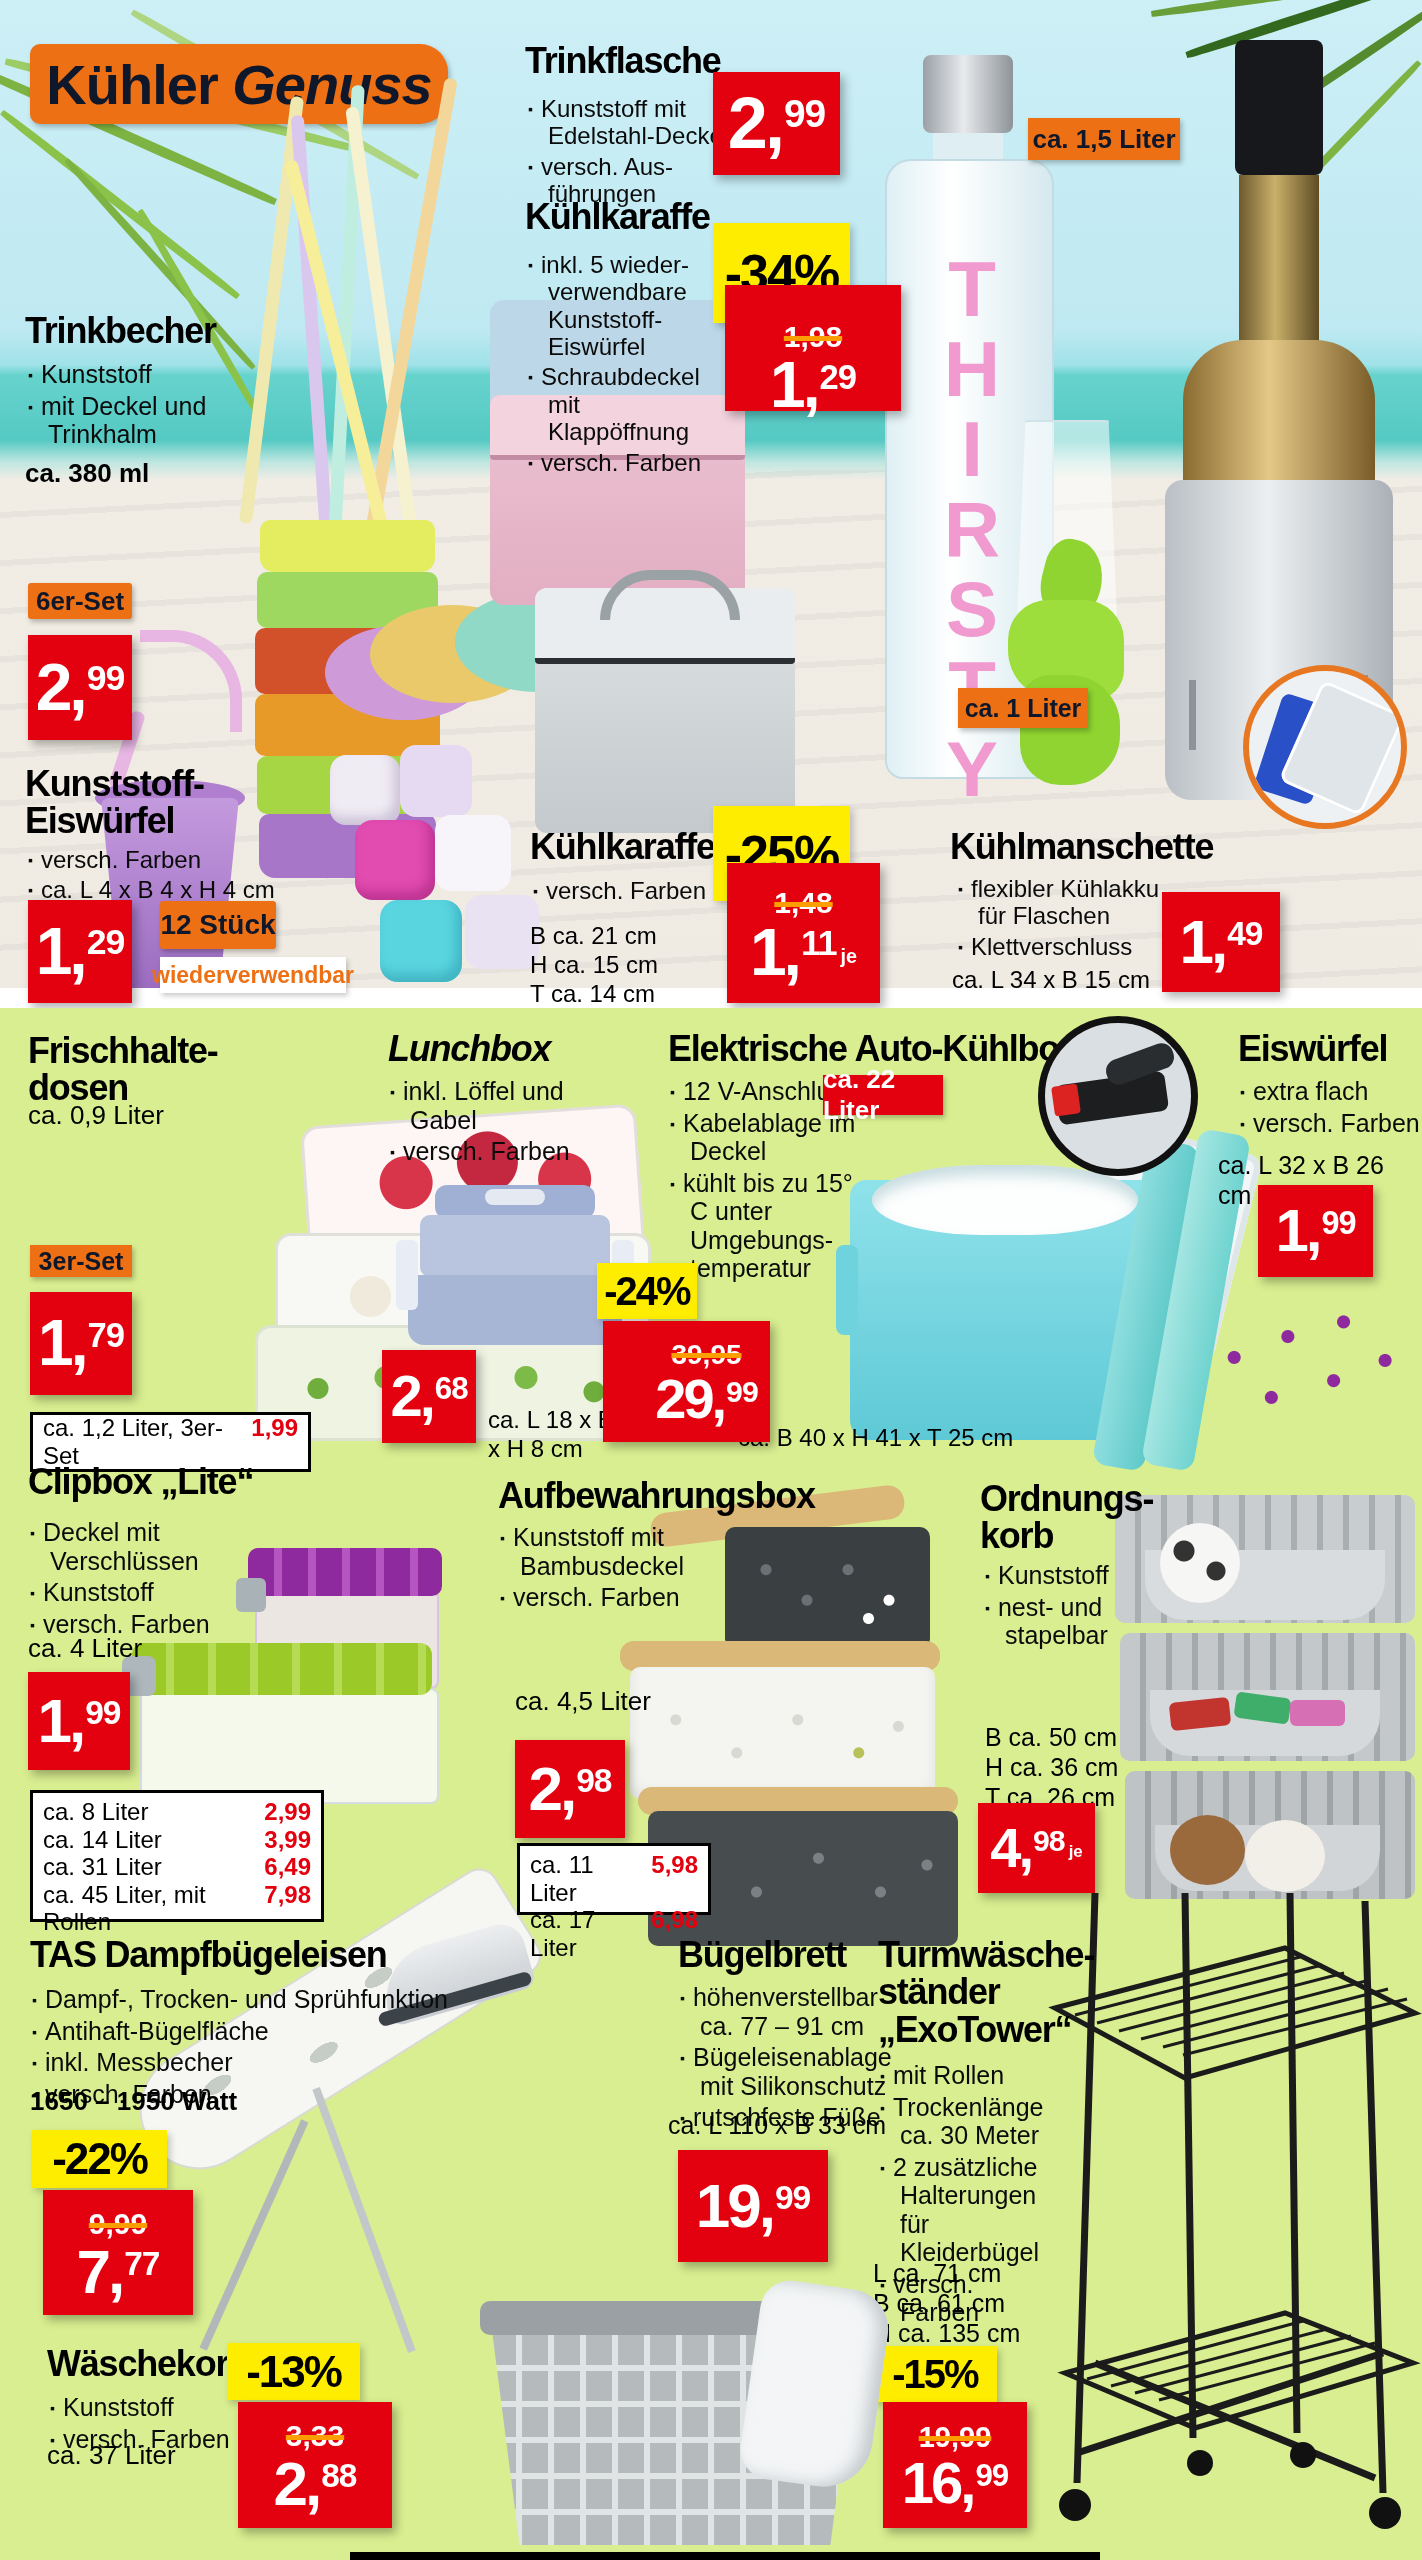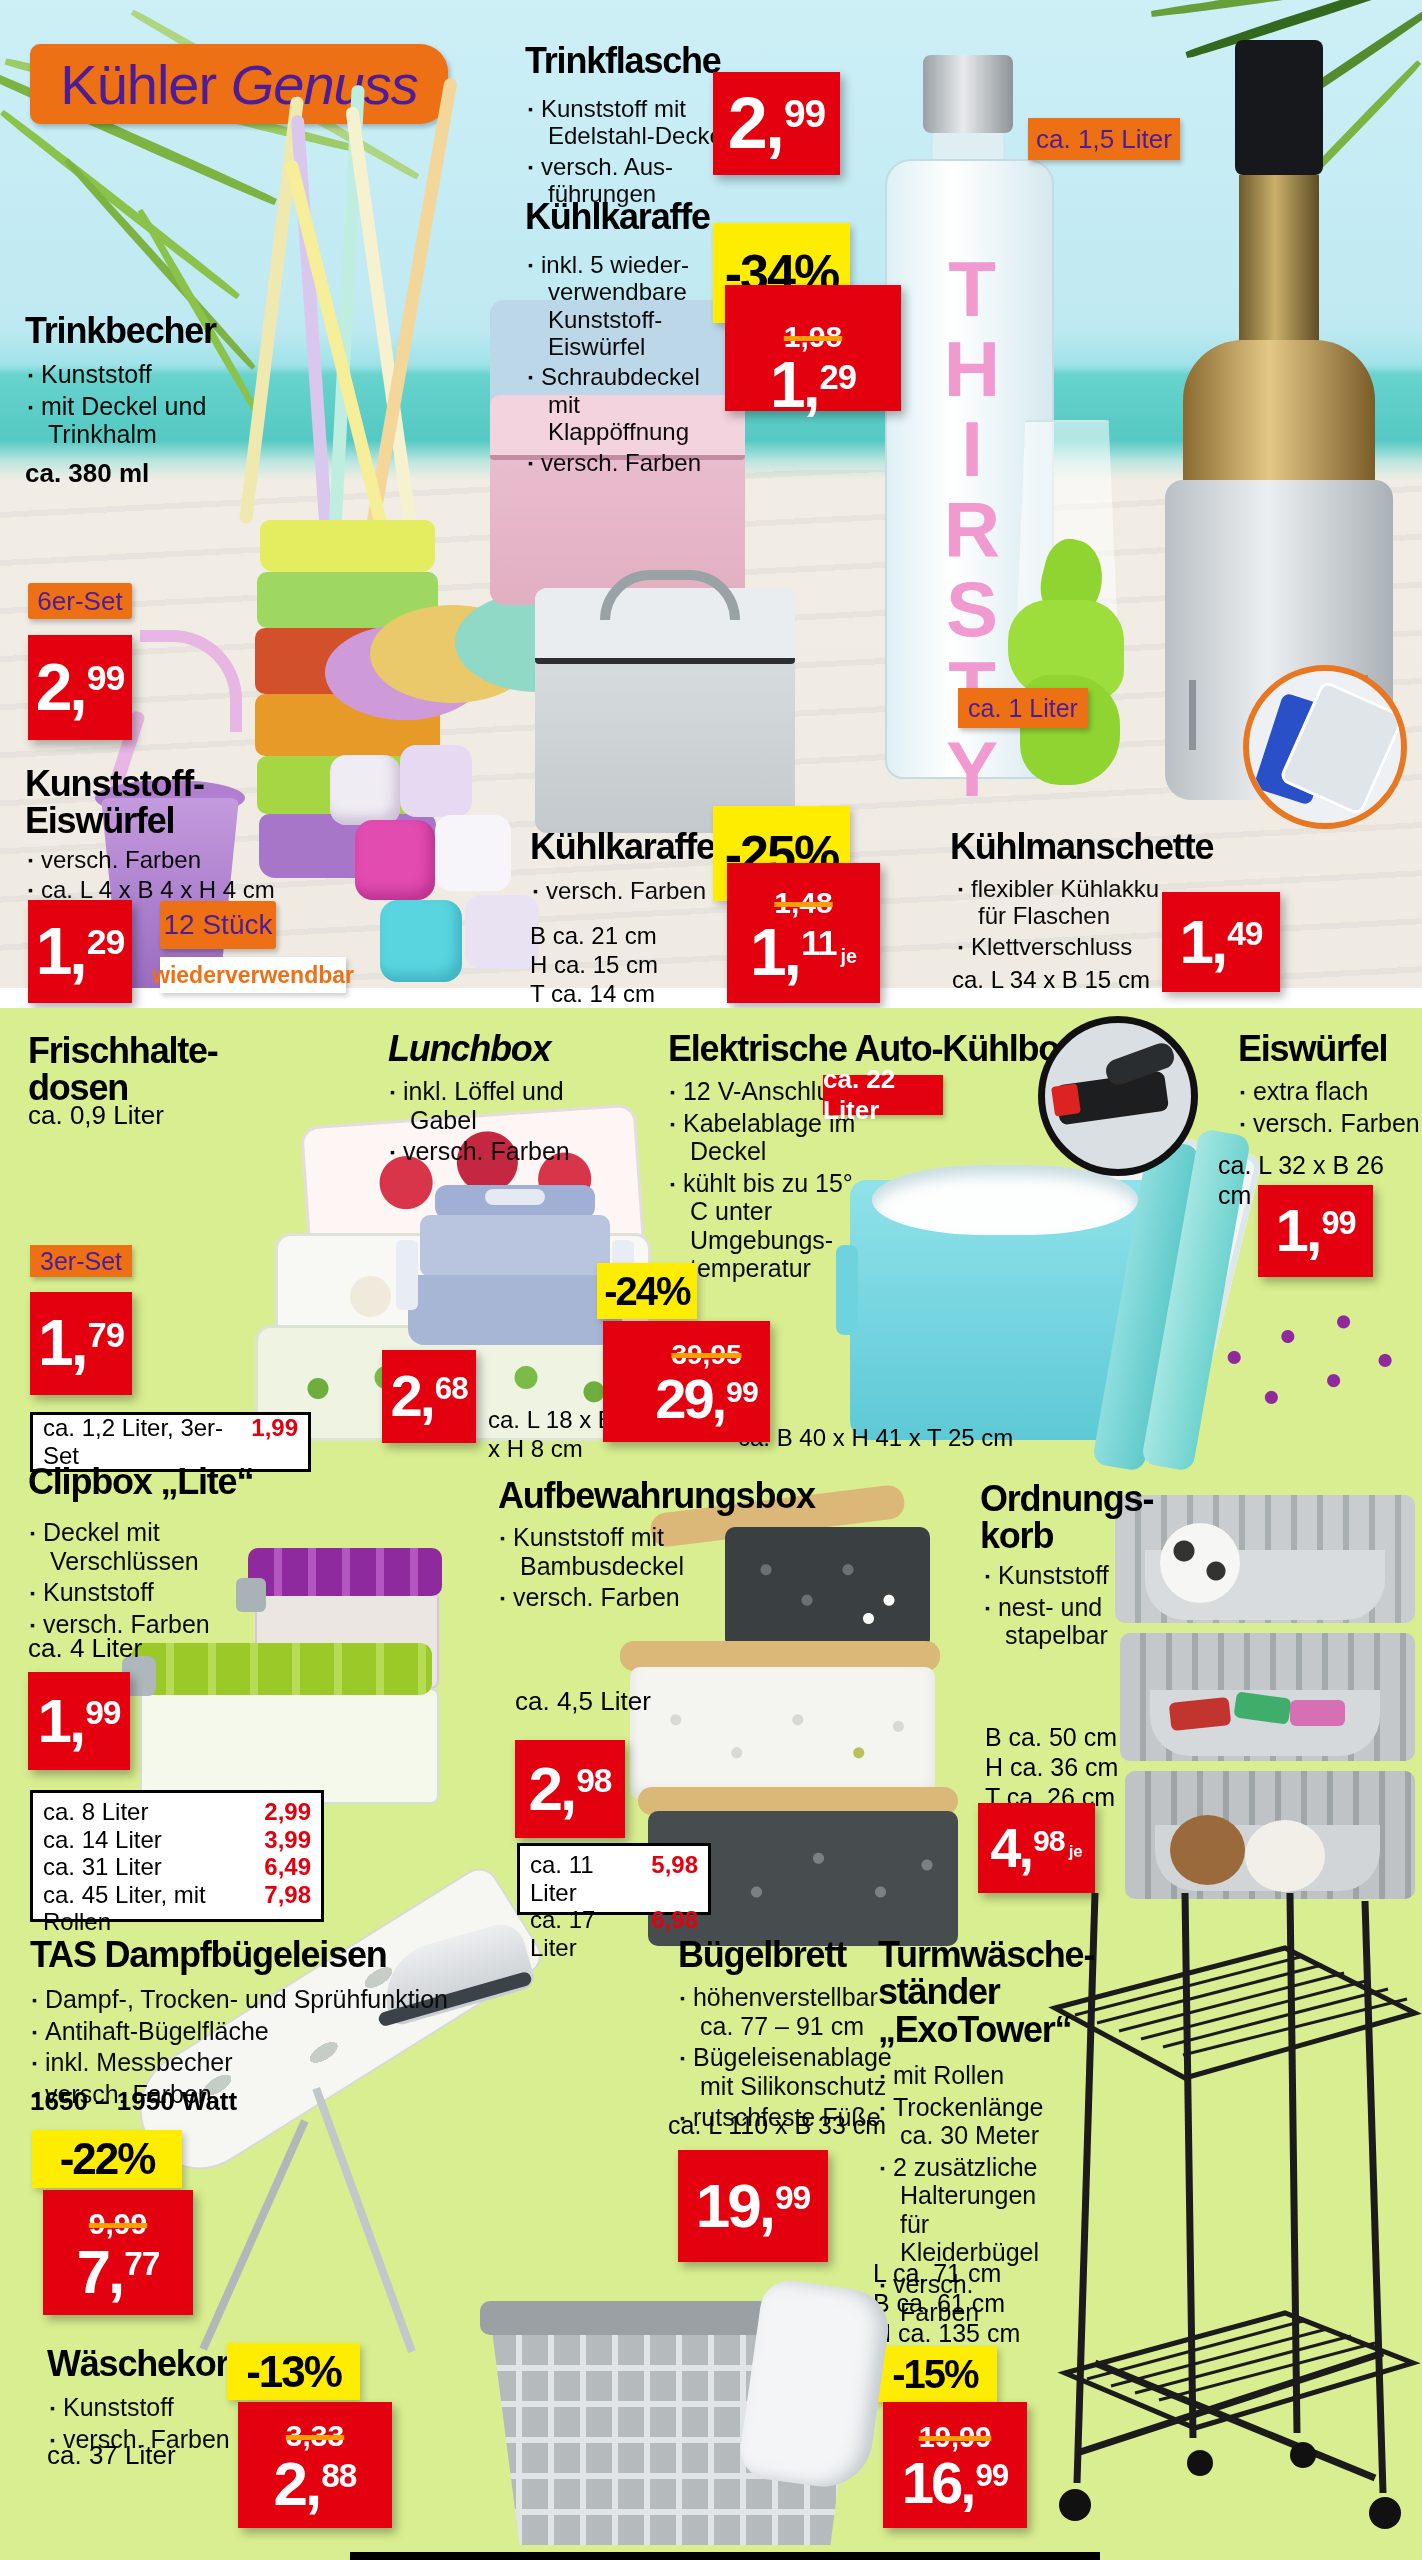--- a/index.html
+++ b/index.html
@@ -17,21 +17,21 @@
   
   .tag{position:absolute;background:#e3000f;color:#fff;display:flex;flex-direction:column;
        align-items:center;justify-content:center;box-shadow:4px 5px 9px rgba(0,0,0,.3);}
   .price{display:flex;align-items:flex-start;font-weight:bold;line-height:.8;}
   .pw{letter-spacing:-3px;}
   .pc{font-size:.54em;line-height:1;margin-left:2px;letter-spacing:-1px;}
   .punit{font-size:.3em;font-weight:bold;line-height:1;margin-left:4px;margin-top:1.1em;}
   .old{font-weight:bold;text-decoration:line-through;text-decoration-color:#ff9e00;
        text-decoration-thickness:5px;margin-bottom:8px;line-height:1;}
   
-  .obadge{position:absolute;background:#ee7014;color:#4c1d95;font-weight:normal;display:flex;
+  .obadge{position:absolute;background:#ee7014;color:#0f172a;font-weight:bold;display:flex;
           align-items:center;justify-content:center;box-shadow:2px 3px 5px rgba(0,0,0,.25);}
   .disc{position:absolute;background:#ffed00;color:#000;font-weight:bold;display:flex;
         align-items:center;justify-content:center;box-shadow:3px 4px 7px rgba(0,0,0,.22);letter-spacing:-2px;}
   .rbadge{position:absolute;background:#e3000f;color:#fff;font-weight:bold;display:flex;
           align-items:center;justify-content:center;box-shadow:2px 3px 5px rgba(0,0,0,.25);}
   .wbadge{position:absolute;background:#fff;color:#ee7014;font-weight:bold;display:flex;
           align-items:center;justify-content:center;box-shadow:2px 3px 5px rgba(0,0,0,.2);}
   
   .vt{position:absolute;background:#fff;border:3px solid #000;display:flex;flex-direction:column;
       justify-content:space-around;padding:5px 10px;font-size:24px;color:#000;}
@@ -483,21 +483,21 @@
     <div class="abs" style="left:246px;top:62px;width:158px;height:14px;background:#3c4348;border-radius:8px;transform:rotate(-16deg);"></div>
   </div>
   <div class="ttl" style="left:30px;top:1936px;">TAS Dampfbügeleisen</div>
   <ul class="blts" style="left:32px;top:1982px;width:440px;">
     <li>Dampf-, Trocken- und Sprühfunktion</li>
     <li>Antihaft-Bügelfläche</li>
     <li>inkl. Messbecher</li>
     <li>versch. Farben</li>
   </ul>
   <div class="note" style="left:30px;top:2086px;font-weight:bold;">1650 – 1950 Watt</div>
-  <div class="disc" style="left:32px;top:2130px;width:150px;height:58px;font-size:44px;">
+  <div class="disc" style="left:32px;top:2130px;width:135px;height:58px;font-size:44px;">
     <span>-22%</span>
   </div>
   <div class="tag" style="left:43px;top:2190px;width:150px;height:125px;font-size:62px;">
     <div class="old" style="font-size:30px;">9,99</div>
     <div class="price">
         <span class="pw">7,</span>
         <span class="pc">77</span>
       </div>
   </div>
 

